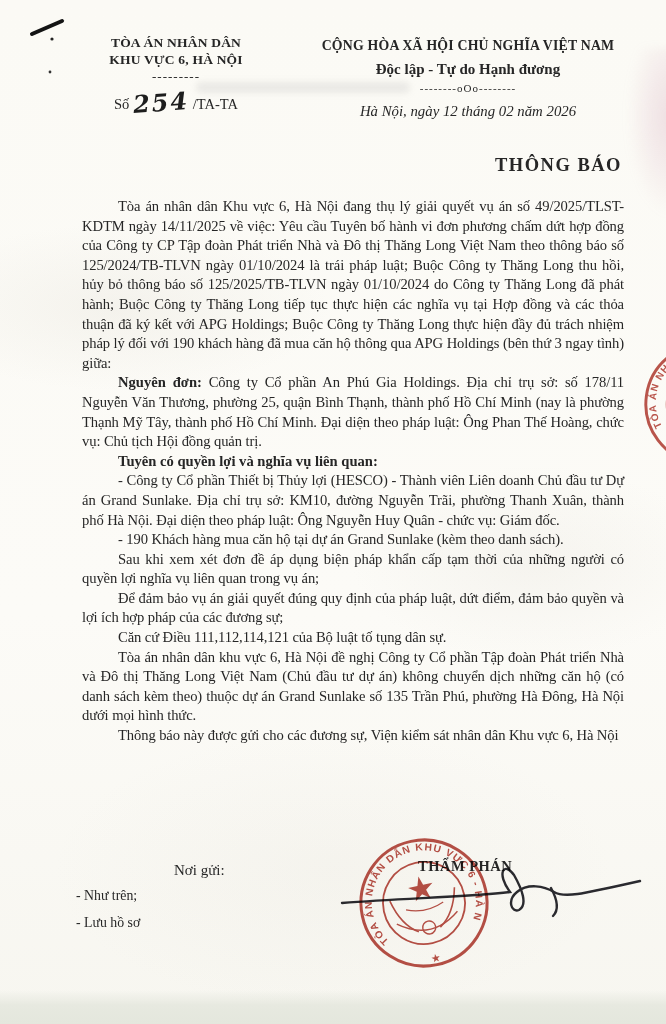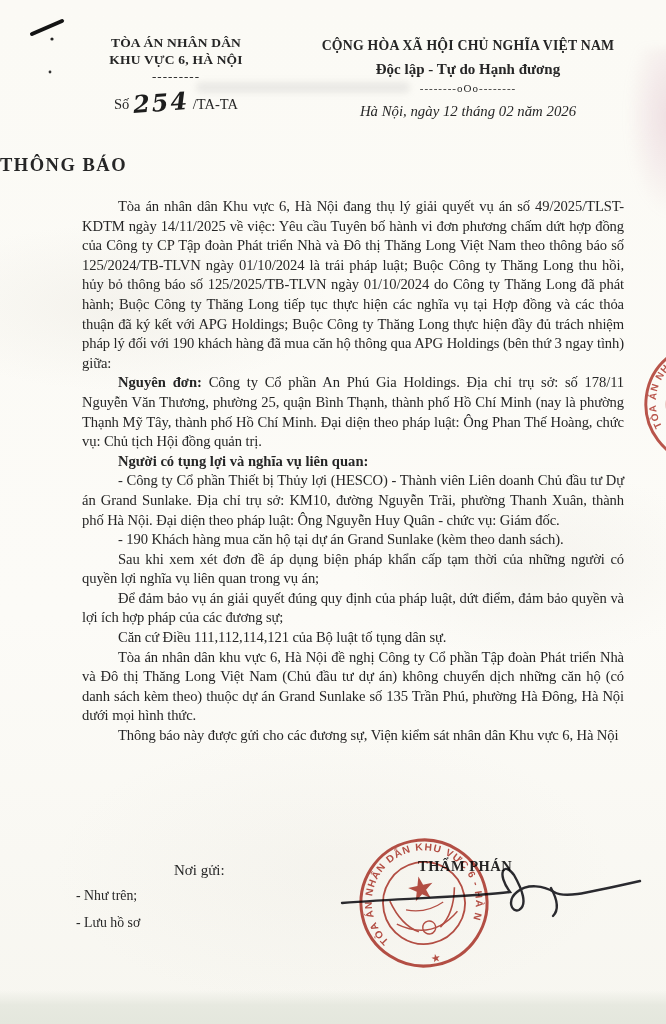--- a/index.html
+++ b/index.html
@@ -25,21 +25,21 @@
     font-family:"DejaVu Serif", serif; font-style:italic; font-weight:bold;
     font-size:24px; display:inline-block; transform:rotate(-4deg); letter-spacing:2px;
     color:#1d1d1d; position:relative; top:2px;
   }
   .hdr-right{left:300px; top:38px; width:336px; text-align:center;}
   .hdr-right .l1{font-weight:bold; font-size:13.8px; letter-spacing:.2px;}
   .hdr-right .l2{font-weight:bold; font-size:15px; margin-top:7px;}
   .hdr-right .div{font-size:11px; margin-top:4px; letter-spacing:1px;}
   .date-line{font-style:italic; font-size:14.8px; margin-top:9px;}
   
-  .doc-title{left:0; top:155px; width:622px; text-align:left;
+  .doc-title{left:0; top:155px; width:622px; text-align:right;
     font-weight:bold; font-size:18.5px; letter-spacing:1.5px;}
   
   .body-text{left:82px; top:197px; width:542px;}
   .body-text p.para{
     margin:0; text-indent:36px; text-align:justify;
     font-size:14.6px; line-height:19.6px; letter-spacing:-0.1px;
   }
   .body-text p.para b{letter-spacing:0;}
   
   .noi-gui{left:148px; top:862px; font-size:15px;margin-left:26px;}
@@ -93,21 +93,21 @@
     <div class="l2">Độc lập - Tự do  Hạnh đương</div>
     <div class="div">--------oOo--------</div>
     <div class="date-line">Hà Nội,  ngày 12 tháng 02 năm  2026</div>
   </div>
 
   <div class="abs doc-title">THÔNG BÁO</div>
 
   <div class="abs body-text" id="body-paragraphs">
       <p class="para">Tòa án nhân dân Khu vực 6, Hà Nội đang thụ lý giải quyết vụ án số 49/2025/TLST-KDTM ngày 14/11/2025 về việc: Yêu cầu Tuyên bố hành vi đơn phương chấm dứt hợp đồng của Công ty CP Tập đoàn Phát triển Nhà và Đô thị Thăng Long Việt Nam theo thông báo số 125/2024/TB-TLVN ngày 01/10/2024 là trái pháp luật; Buộc Công ty Thăng Long thu hồi, hủy bỏ thông báo số 125/2025/TB-TLVN ngày 01/10/2024 do Công ty Thăng Long đã phát hành; Buộc Công ty Thăng Long tiếp tục thực hiện các nghĩa vụ tại Hợp đồng và các thỏa thuận đã ký kết với APG Holdings; Buộc Công ty Thăng Long thực hiện đầy đủ trách nhiệm pháp lý đối với 190 khách hàng đã mua căn hộ thông qua APG Holdings (bên thứ 3 ngay tình) giữa:</p>
       <p class="para"><b>Nguyên đơn:</b> Công ty Cổ phần An Phú Gia Holdings. Địa chỉ trụ sở: số 178/11 Nguyễn Văn Thương, phường 25, quận Bình Thạnh, thành phố Hồ Chí Minh (nay là phường Thạnh Mỹ Tây, thành phố Hồ Chí Minh. Đại diện theo pháp luật: Ông Phan Thế Hoàng, chức vụ: Chủ tịch Hội đồng quản trị.</p>
-      <p class="para"><b>Người có tụng lợi và nghĩa vụ liên quan:</b></p>
+      <p class="para"><b>Tuyên có quyền lợi và nghĩa vụ liên quan:</b></p>
       <p class="para">- Công ty Cổ phần Thiết bị Thủy lợi (HESCO) - Thành viên Liên doanh Chủ đầu tư Dự án Grand Sunlake. Địa chỉ trụ sở: KM10, đường Nguyễn Trãi, phường Thanh Xuân, thành phố Hà Nội. Đại diện theo pháp luật: Ông Nguyễn Huy Quân - chức vụ: Giám đốc.</p>
       <p class="para">- 190 Khách hàng mua căn hộ tại dự án Grand Sunlake (kèm theo danh sách).</p>
       <p class="para">Sau khi xem xét đơn đề áp dụng biện pháp khẩn cấp tạm thời của những người có quyền lợi nghĩa vụ liên quan trong vụ án;</p>
       <p class="para">Để đảm bảo vụ án giải quyết đúng quy định của pháp luật, dứt điểm, đảm bảo quyền và lợi ích hợp pháp của các đương sự;</p>
       <p class="para">Căn cứ Điều 111,112,114,121 của Bộ luật tố tụng dân sự.</p>
       <p class="para">Tòa án nhân dân khu vực 6, Hà Nội đề nghị Công ty Cổ phần Tập đoàn Phát triển Nhà và Đô thị Thăng Long Việt Nam (Chủ đầu tư dự án) không chuyển dịch những căn hộ (có danh sách kèm theo) thuộc dự án Grand Sunlake số 135 Trần Phú, phường Hà Đông, Hà Nội dưới mọi hình thức.</p>
       <p class="para">Thông báo này được gửi cho các đương sự, Viện kiểm sát nhân dân Khu vực 6, Hà Nội</p>
     </div>
 
   <div class="abs noi-gui">Nơi gửi:</div>

